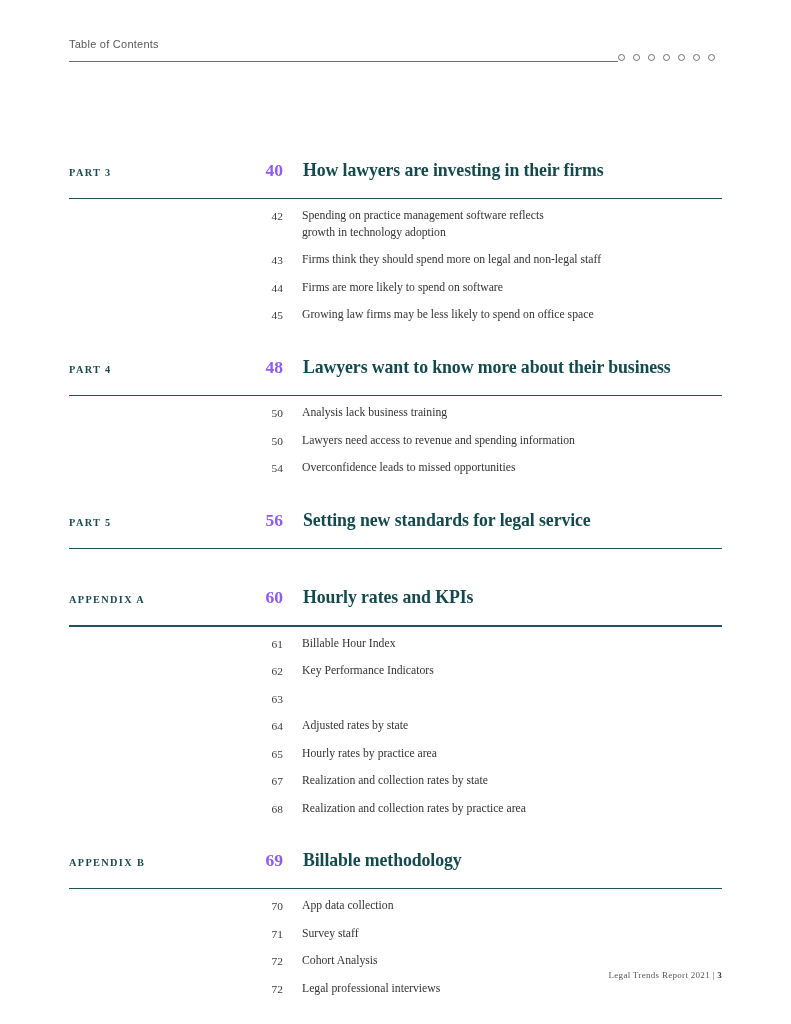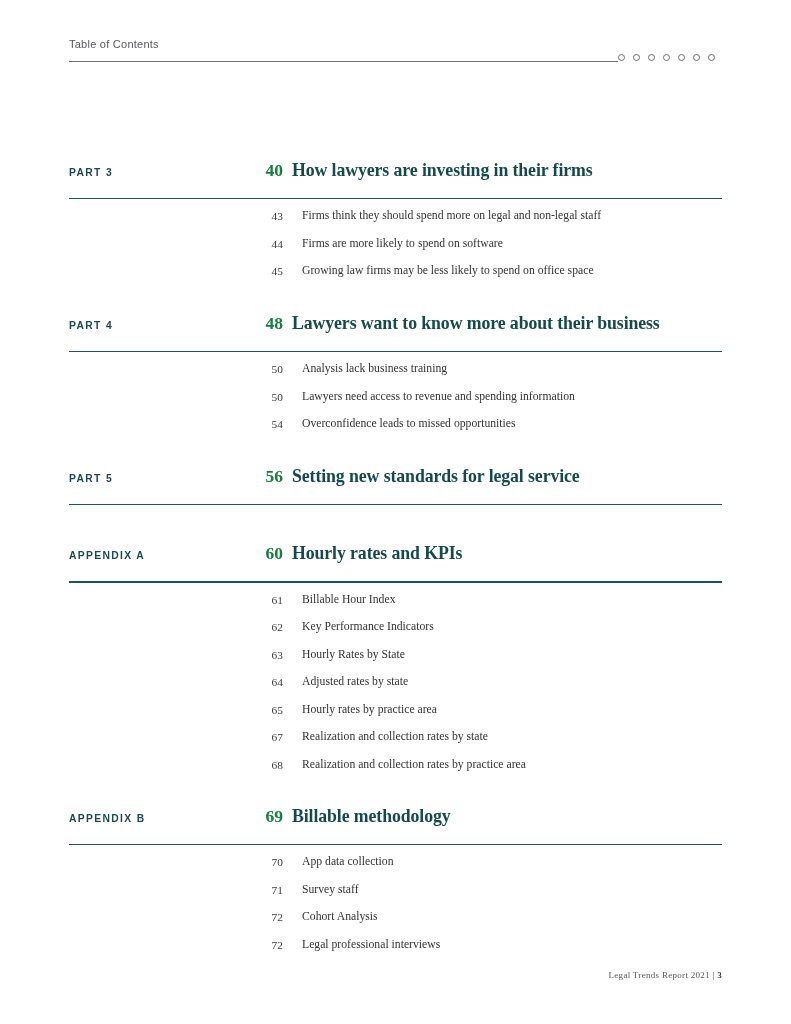--- a/index.html
+++ b/index.html
@@ -78,40 +78,40 @@
 
   .section-head {
     position: relative;
     display: flex;
     align-items: baseline;
     height: 34px;
   }
   .part-label {
     width: 170px;
     flex: 0 0 170px;
-    font-family: Liberation Sans, sans-serif;
+    font-family: Liberation Serif, serif;
     font-weight: bold;
     font-size: 10.3px;
     letter-spacing: 1.35px;
     color: #1a4a50;
     text-transform: uppercase;
     white-space: nowrap;
   }
   .section-page {
     width: 44px;
     flex: 0 0 44px;
     text-align: right;
     font-size: 17.5px;
     font-weight: bold;
-    color: #15803d;
+    color: #8b5cf6;
     font-family: "Liberation Serif", "DejaVu Serif", serif;
   }
   .section-title {
     flex: 1 1 auto;
-    padding-left: 9px;
+    padding-left: 20px;
     font-size: 17.8px;
     font-weight: bold;
     color: #144a4d;
     letter-spacing: -0.1px;
     white-space: nowrap;
     font-family: "Liberation Serif", "DejaVu Serif", serif;
   }
 
   .section-rule {
     width: 100%;
@@ -196,20 +196,25 @@
       <div class="toc-section">
         <div class="section-head">
           <div class="part-label">PART 3</div>
           <div class="section-page">40</div>
           <div class="section-title">How lawyers are investing in their firms</div>
         </div>
         <div class="section-rule"></div>
         <div class="sub-list">
           <div class="sub-item">
             <div class="sub-spacer"></div>
+            <div class="sub-page">42</div>
+            <div class="sub-title"><span>Spending on practice management software reflects</span><span class="line2">growth in technology adoption</span></div>
+          </div>
+          <div class="sub-item">
+            <div class="sub-spacer"></div>
             <div class="sub-page">43</div>
             <div class="sub-title"><span>Firms think they should spend more on legal and non-legal staff</span></div>
           </div>
           <div class="sub-item">
             <div class="sub-spacer"></div>
             <div class="sub-page">44</div>
             <div class="sub-title"><span>Firms are more likely to spend on software</span></div>
           </div>
           <div class="sub-item">
             <div class="sub-spacer"></div>
@@ -268,21 +273,20 @@
             <div class="sub-title"><span>Billable Hour Index</span></div>
           </div>
           <div class="sub-item">
             <div class="sub-spacer"></div>
             <div class="sub-page">62</div>
             <div class="sub-title"><span>Key Performance Indicators</span></div>
           </div>
           <div class="sub-item">
             <div class="sub-spacer"></div>
             <div class="sub-page">63</div>
-            <div class="sub-title"><span>Hourly Rates by State</span></div>
           </div>
           <div class="sub-item">
             <div class="sub-spacer"></div>
             <div class="sub-page">64</div>
             <div class="sub-title"><span>Adjusted rates by state</span></div>
           </div>
           <div class="sub-item">
             <div class="sub-spacer"></div>
             <div class="sub-page">65</div>
             <div class="sub-title"><span>Hourly rates by practice area</span></div>

